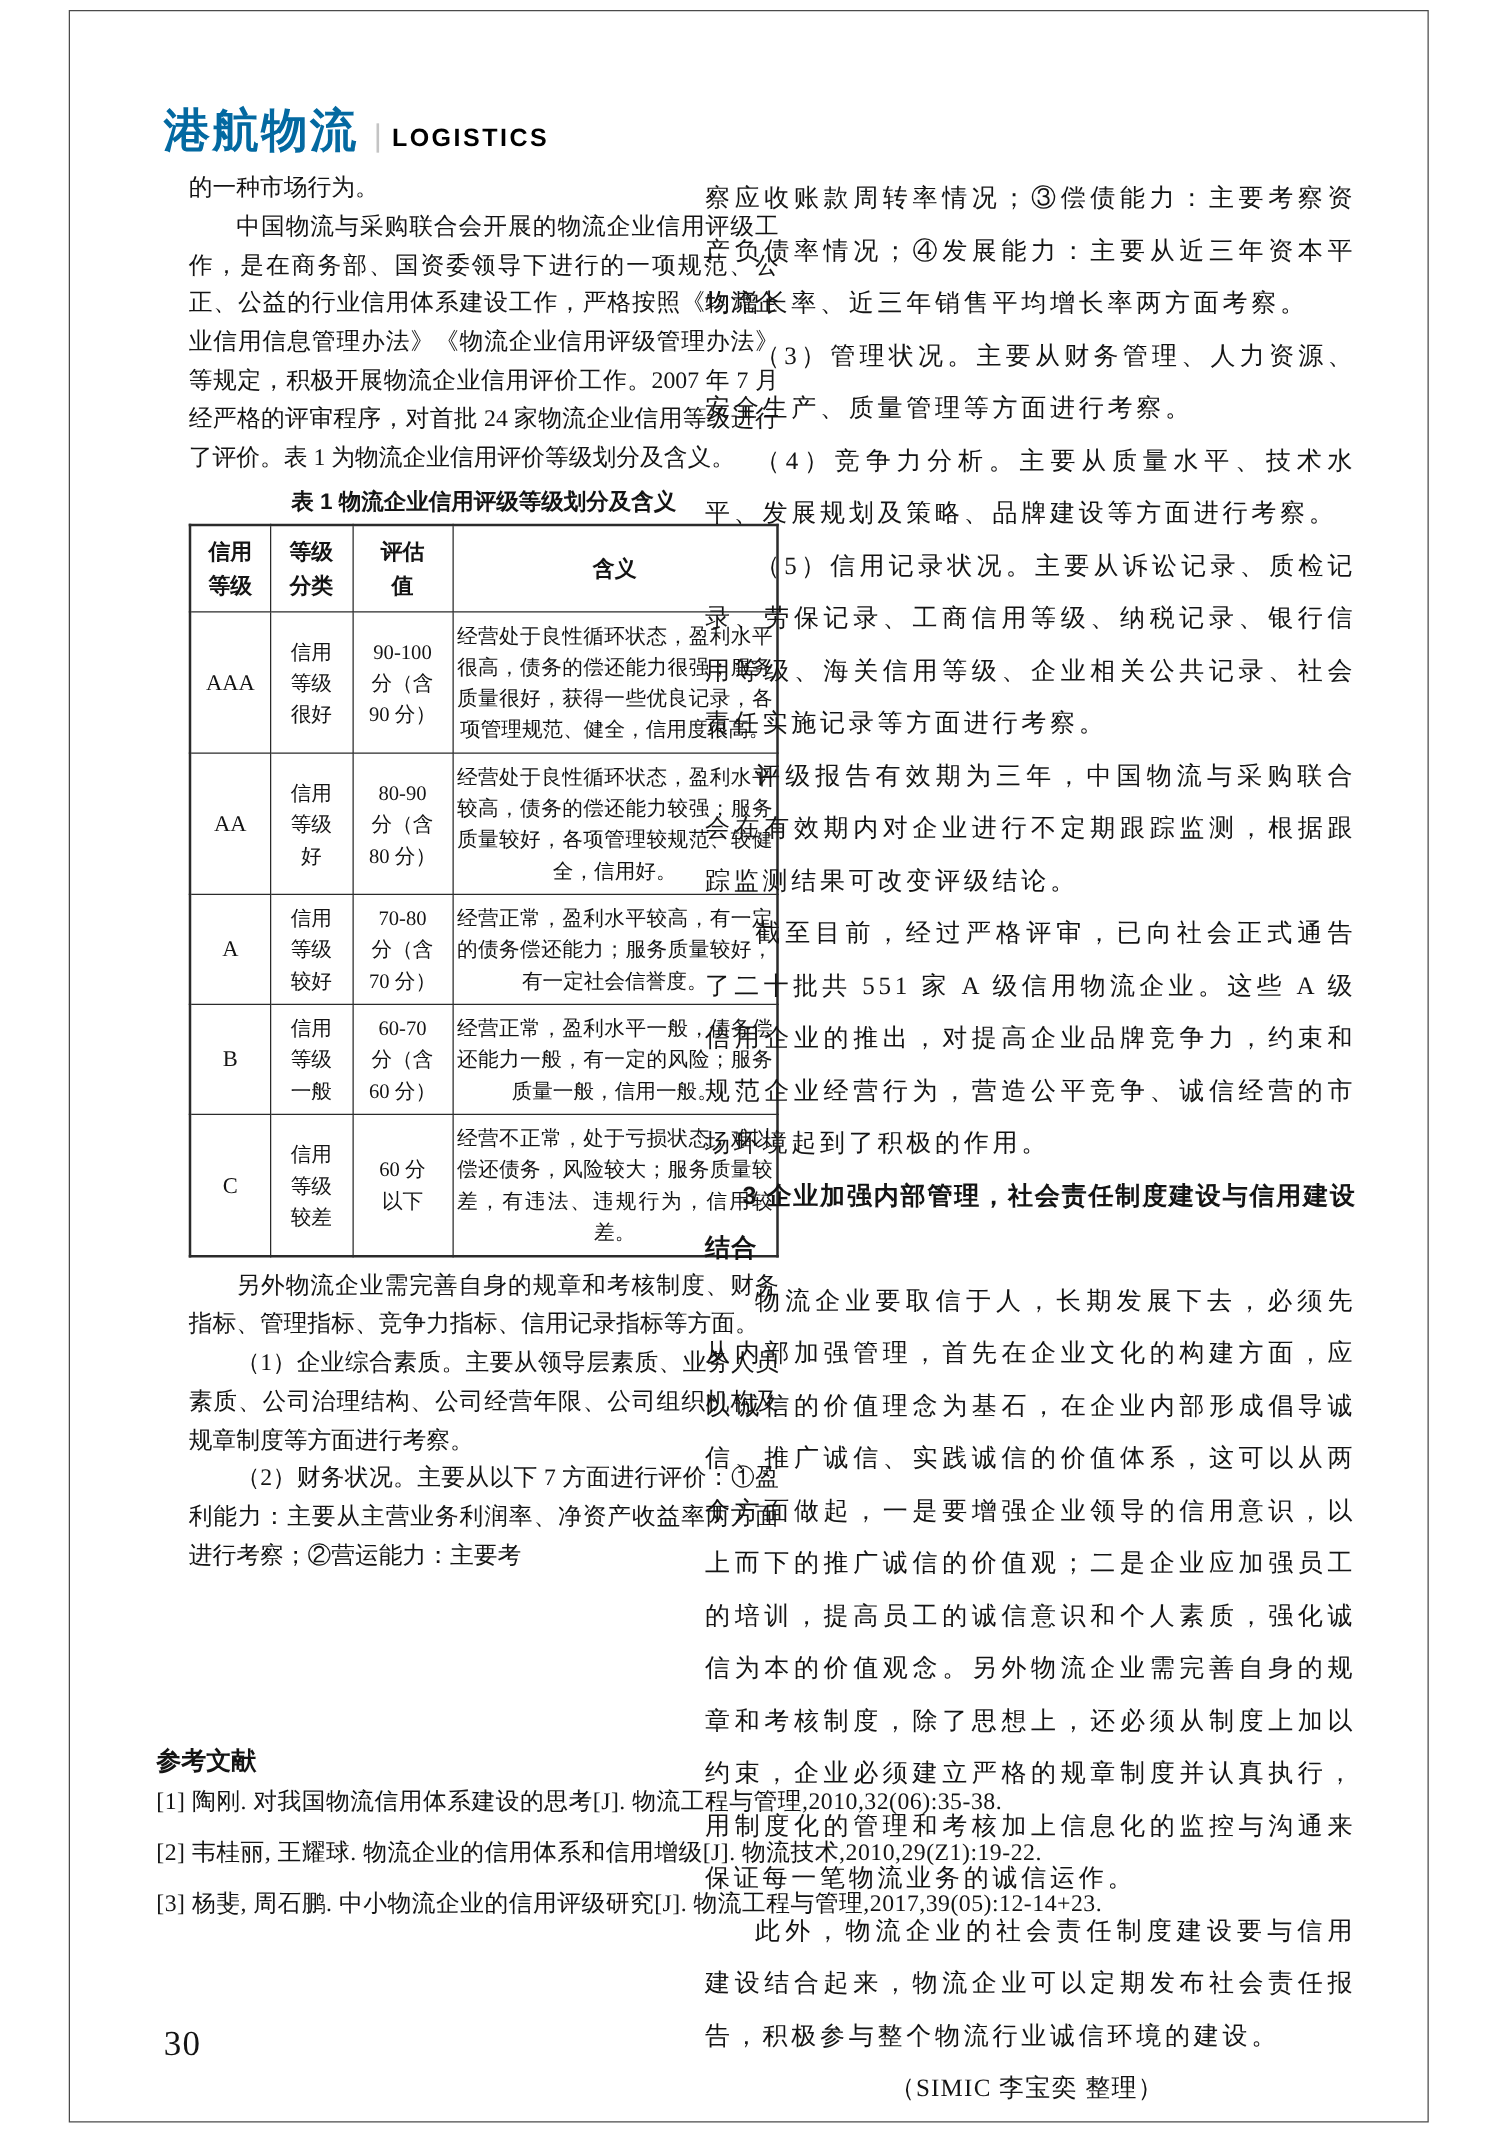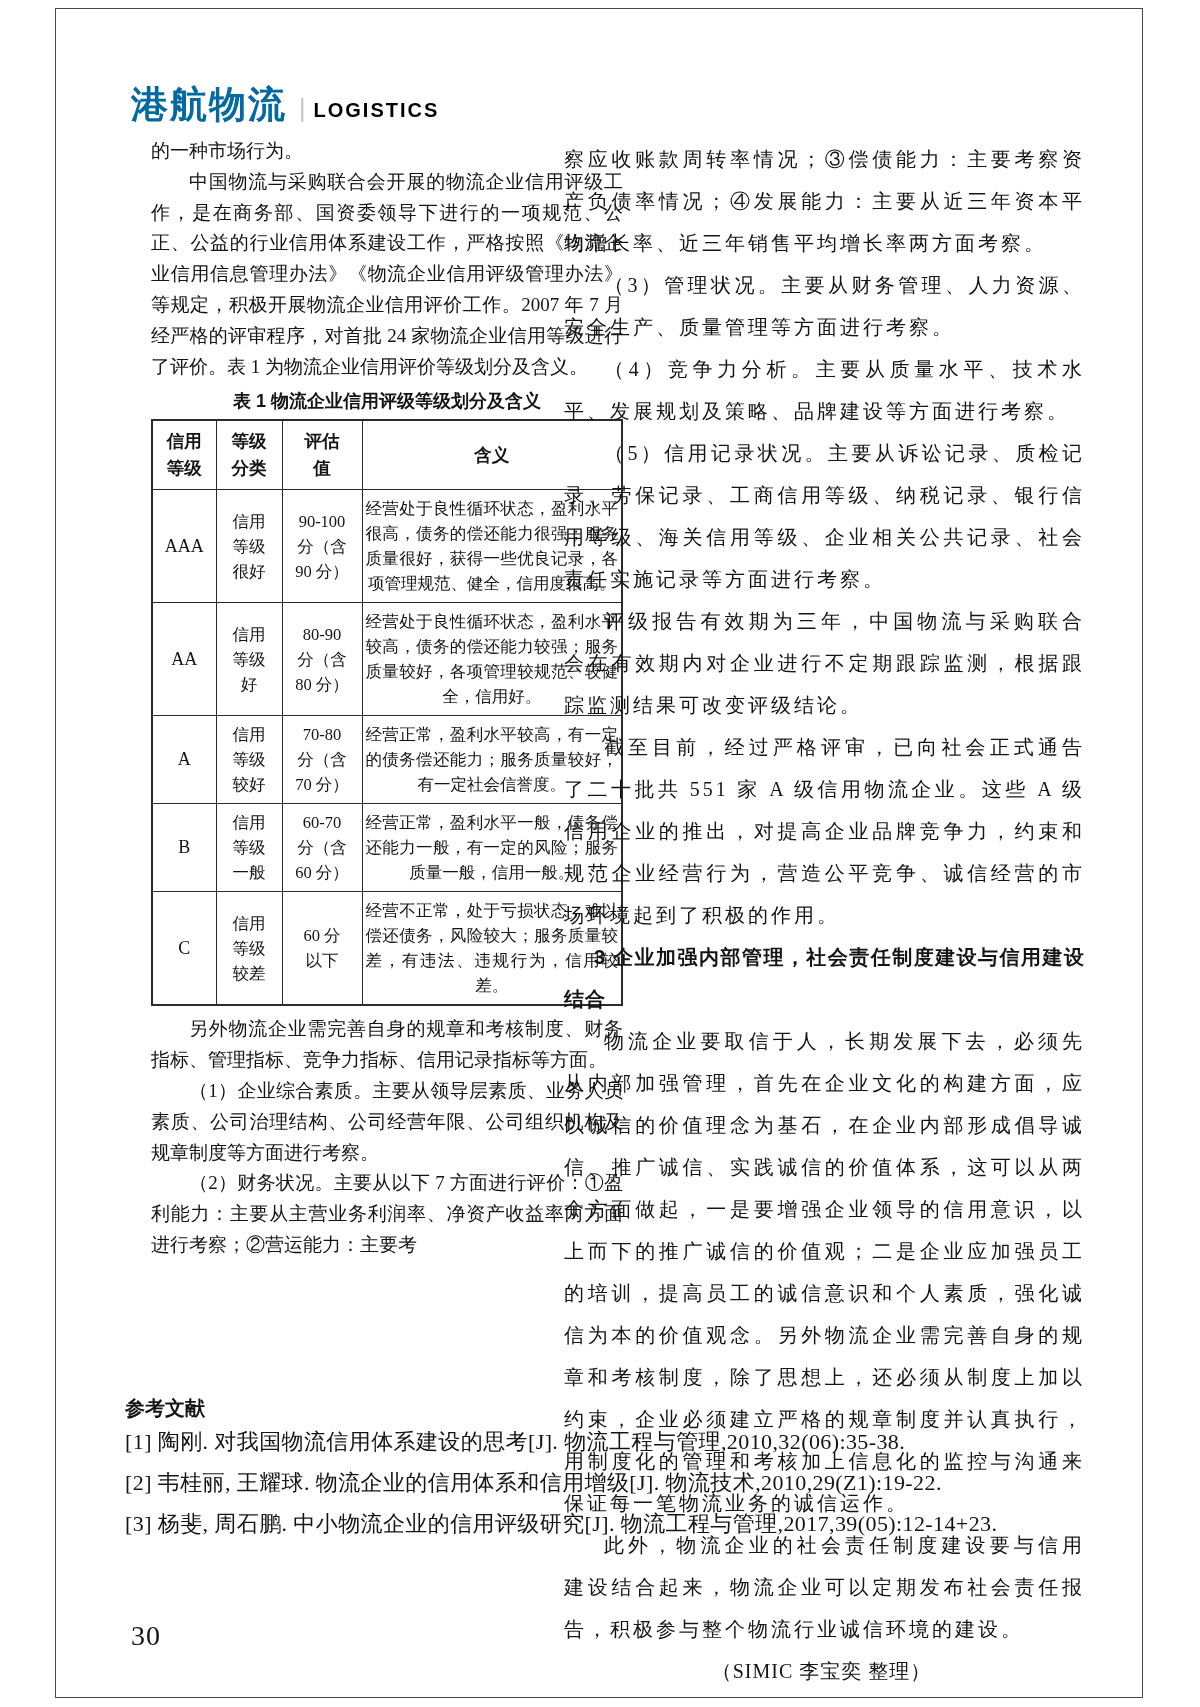--- a/index.html
+++ b/index.html
@@ -69,21 +69,21 @@
   td.meaning{
     text-align:justify;text-align-last:center;padding:6px 6px;
   }
   tr.dash td{border-top:1px dashed #444;}
   
   .refs{position:absolute;left:125px;top:1395px;width:985px;}
   .refs-heading{
     font-family:"Liberation Sans","DejaVu Sans",sans-serif;font-weight:bold;
     font-size:20px;margin:0 0 6px;
   }
-  .ref-item{font-size:22px;margin:0 0 14px;line-height:27px;letter-spacing:0.4px;}
+  .ref-item{font-size:19px;margin:0 0 14px;line-height:27px;letter-spacing:0.4px;}
   
   .page-number{
     position:absolute;left:131px;top:1620px;font-size:28px;letter-spacing:1px;
   }
 </style>
 </head>
 <body>
 
 <div class="frame"></div>
 

